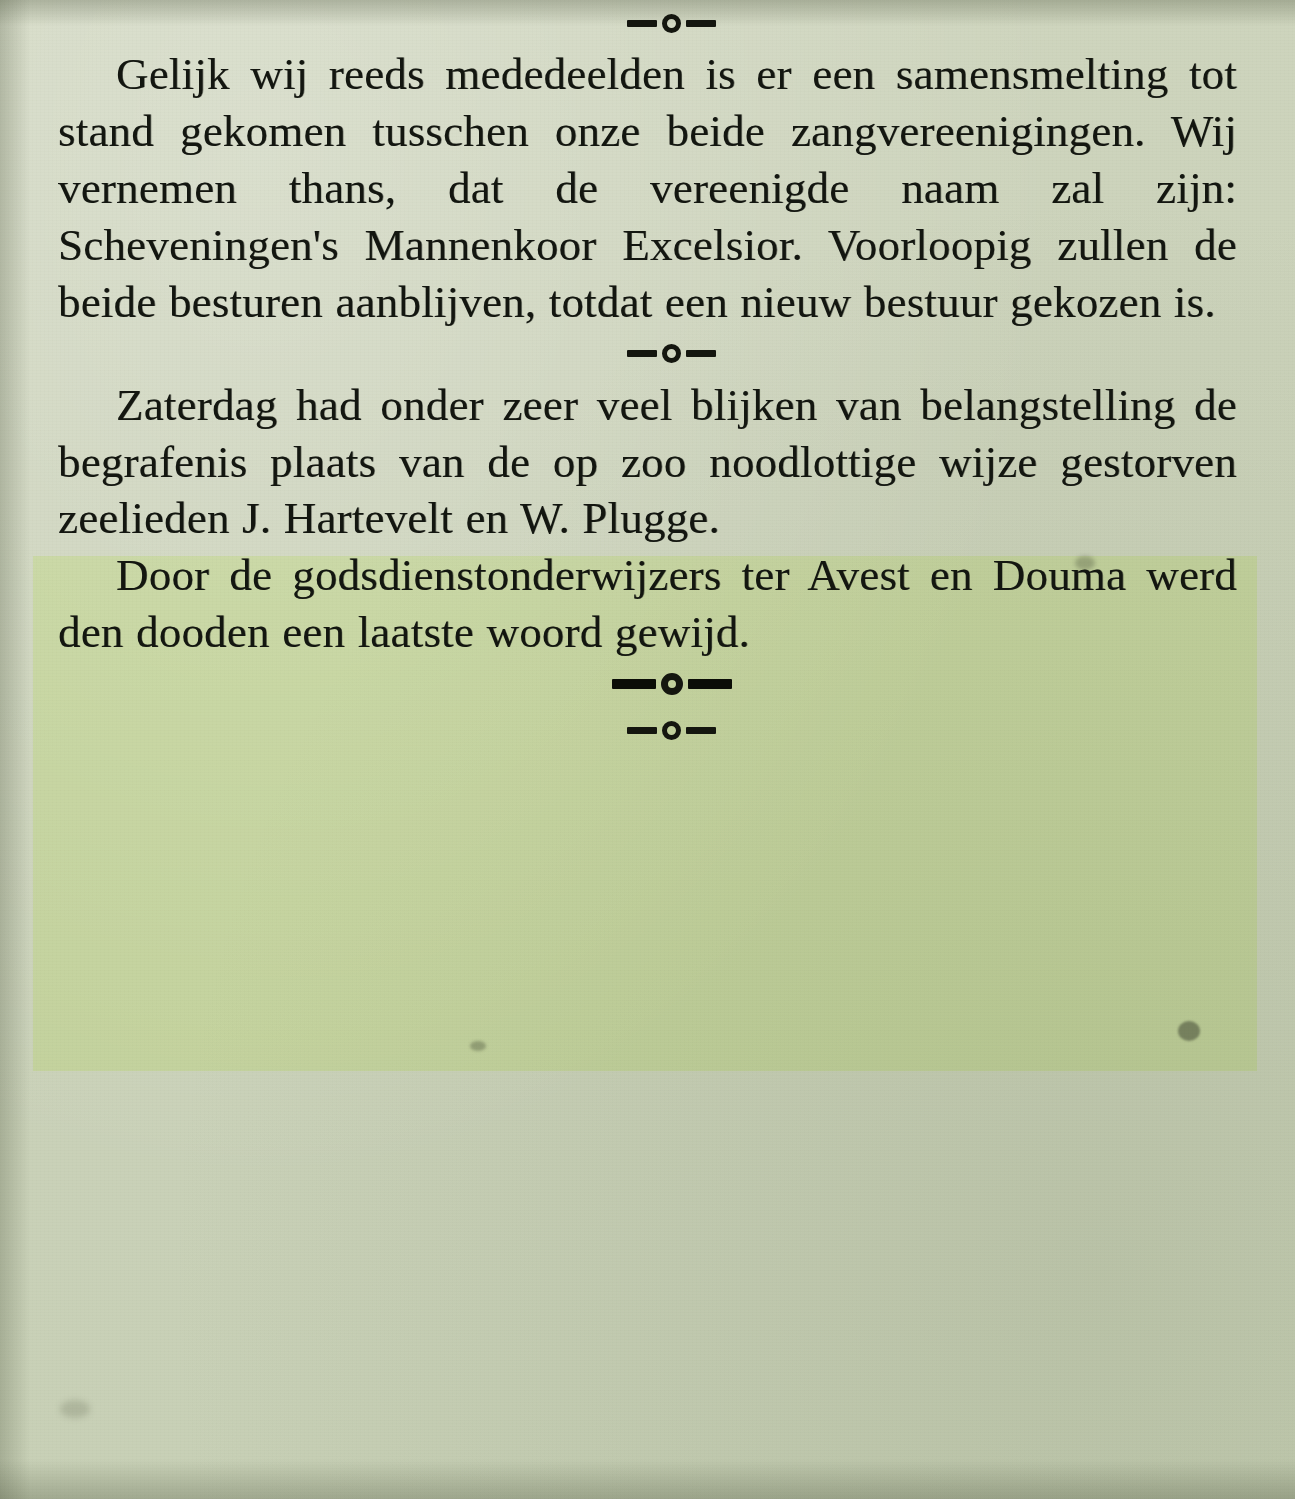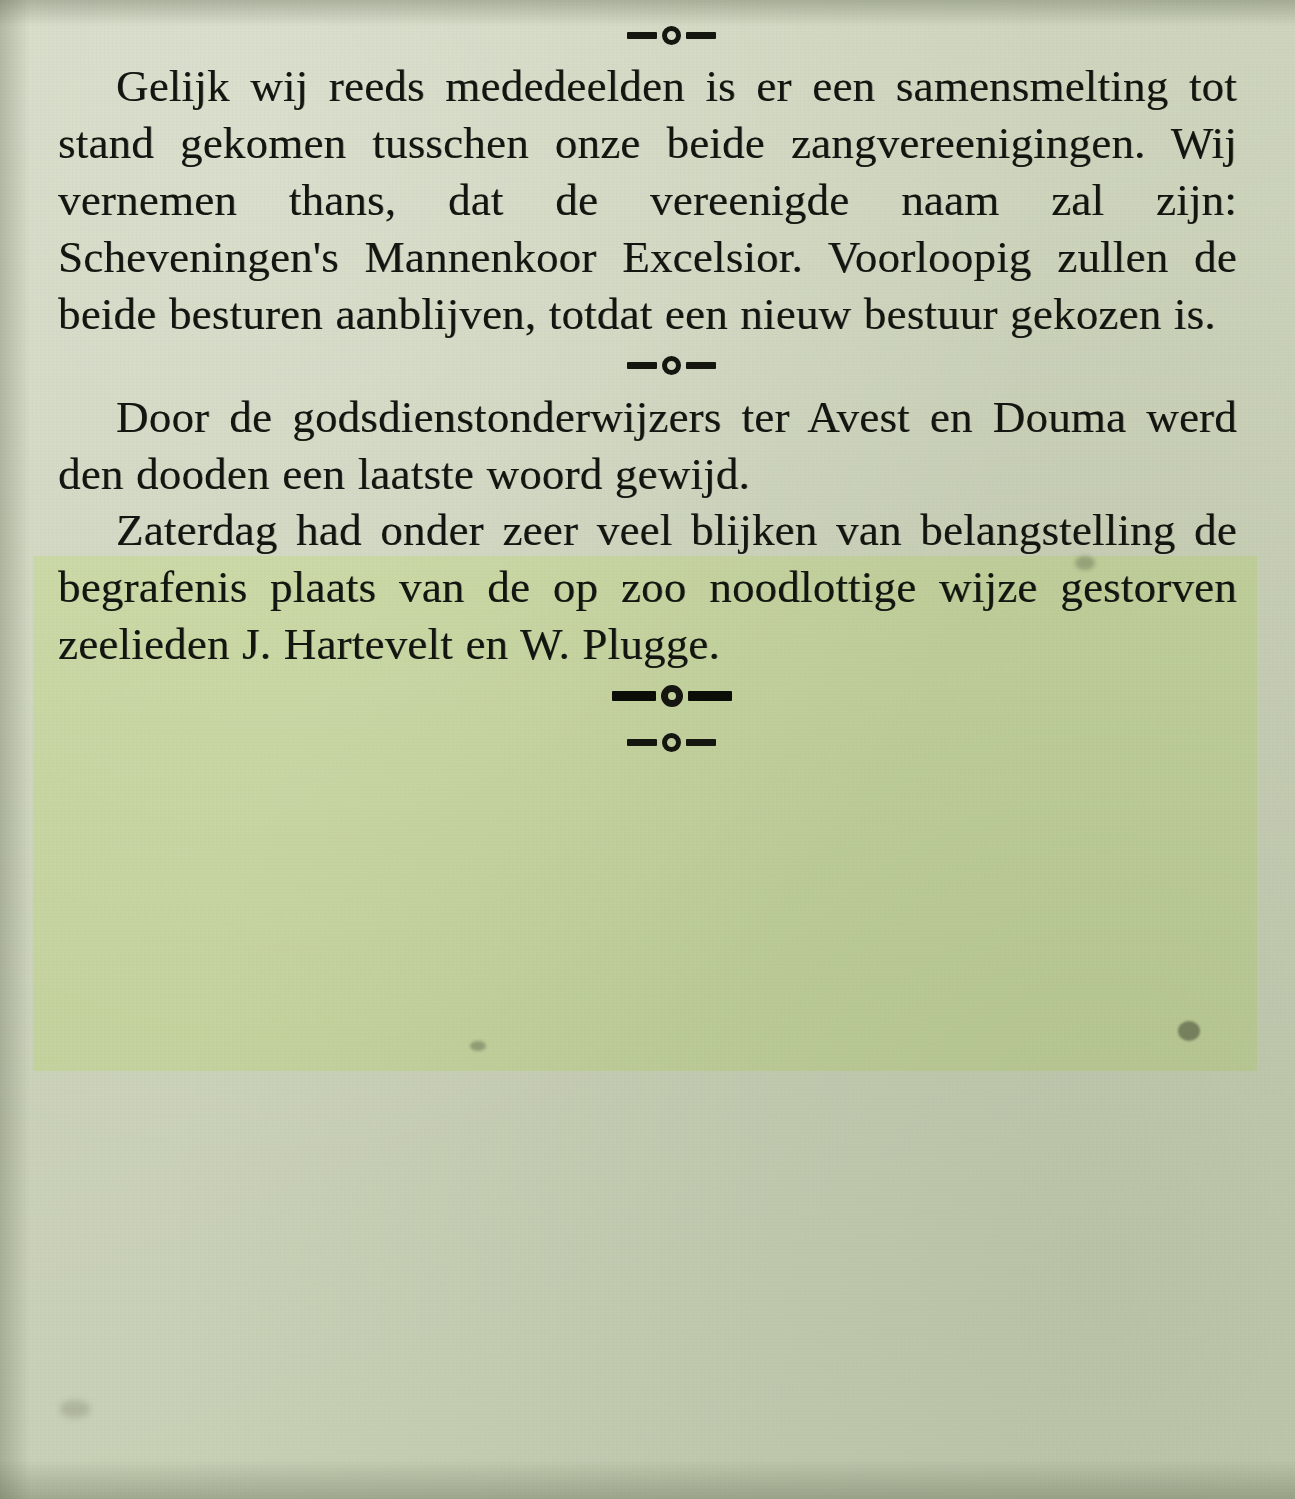--- a/index.html
+++ b/index.html
@@ -42,21 +42,21 @@
     width: 1224px;
     height: 515px;
     background: rgba(238,255,185,0.55);
     mix-blend-mode: multiply;
     pointer-events: none;
   }
 
   #content {
     position: absolute;
     inset: 0;
-    padding: 12px 44px;
+    padding: 0 44px;
     box-sizing: border-box;
   }
 
   .sep {
     height: 46px;
     display: flex;
     align-items: center;
     justify-content: center;
   }
   .sep .mark {
@@ -149,22 +149,22 @@
 
     <div class="sep">
       <span class="mark">
         <span class="bar short"></span>
         <span class="ring"></span>
         <span class="bar short"></span>
       </span>
     </div>
 
     <div class="block">
+      <p class="para">Zaterdag had onder zeer veel blijken van belangstelling de begrafenis plaats van de op zoo noodlottige wijze gestorven zeelieden J. Hartevelt en W. Plugge.</p>
       <p class="para">Door de godsdienstonderwijzers ter Avest en Douma werd den dooden een laatste woord gewijd.</p>
-      <p class="para">Zaterdag had onder zeer veel blijken van belangstelling de begrafenis plaats van de op zoo noodlottige wijze gestorven zeelieden J. Hartevelt en W. Plugge.</p>
     </div>
 
     <div class="sep heavy">
       <span class="mark">
         <span class="bar"></span>
         <span class="ring"></span>
         <span class="bar"></span>
       </span>
     </div>
 

